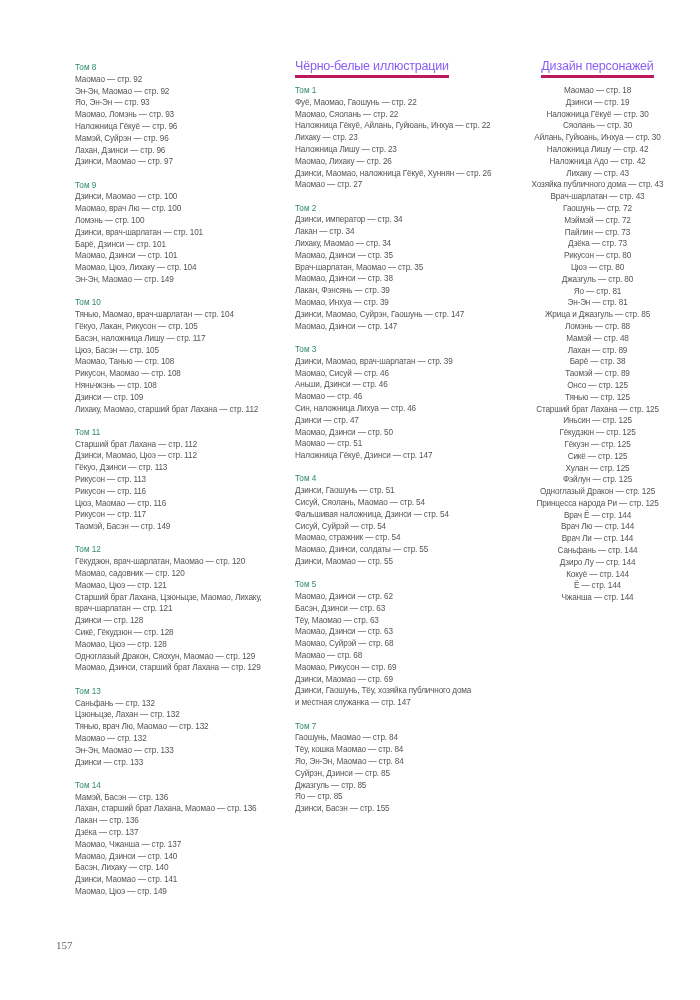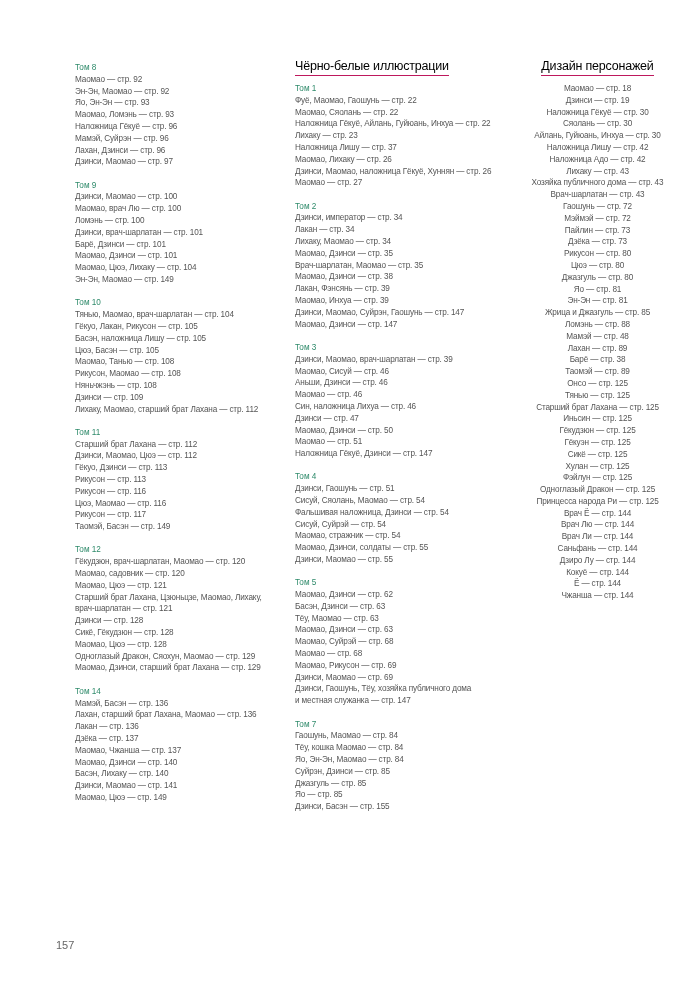--- a/index.html
+++ b/index.html
@@ -6,29 +6,29 @@
   body {
     width: 700px; height: 1000px; position: relative; overflow: hidden;
     font-family: "Liberation Sans", sans-serif;
     color: #555555;
   }
   .col { position: absolute; top: 0; }
   .col-left { left: 75px; top: 62px; width: 215px; }
   .col-mid { left: 295px; top: 56px; width: 215px; }
   .col-right { left: 515px; top: 56px; width: 165px; text-align: center; }
   .section-title {
-    font-size: 12.5px; color: #000000; display: inline-block;
-    border-bottom: 1px solid #be185d; padding-bottom: 2px; margin: 0 0 7px 0;
+    font-size: 12.5px; color: #8b5cf6; display: inline-block;
+    border-bottom: 3px solid #be185d; padding-bottom: 2px; margin: 0 0 7px 0;
     letter-spacing: -0.2px; white-space: nowrap;
   }
   .volume { margin-bottom: 11.5px; }
   .vol-title { font-size: 8.2px; color: #2e8a6a; line-height: 11.8px; }
   .entry { font-size: 8.2px; line-height: 11.8px; color: #555555; white-space: nowrap; letter-spacing: -0.15px; }
   .page-number {
-    position: absolute; left: 56px; top: 939px; font-size: 11px; color: #666666;
+    position: absolute; left: 56px; top: 939px; font-size: 11px; color: #666666; font-family: Liberation Serif, serif;
   }
 </style>
 </head>
 <body>
 
 <div class="col col-left" id="col-left">
     <div class="volume">
       <div class="vol-title">Том 8</div>
       <div class="entry">Маомао — стр. 92</div>
       <div class="entry">Эн-Эн, Маомао — стр. 92</div>
@@ -47,21 +47,21 @@
       <div class="entry">Дзинси, врач-шарлатан — стр. 101</div>
       <div class="entry">Барё, Дзинси — стр. 101</div>
       <div class="entry">Маомао, Дзинси — стр. 101</div>
       <div class="entry">Маомао, Цюэ, Лихаку — стр. 104</div>
       <div class="entry">Эн-Эн, Маомао — стр. 149</div>
     </div>
     <div class="volume">
       <div class="vol-title">Том 10</div>
       <div class="entry">Тянью, Маомао, врач-шарлатан — стр. 104</div>
       <div class="entry">Гёкуо, Лакан, Рикусон — стр. 105</div>
-      <div class="entry">Басэн, наложница Лишу — стр. 105</div>
+      <div class="entry">Басэн, наложница Лишу — стр. 117</div>
       <div class="entry">Цюэ, Басэн — стр. 105</div>
       <div class="entry">Маомао, Танью — стр. 108</div>
       <div class="entry">Рикусон, Маомао — стр. 108</div>
       <div class="entry">Няньчжэнь — стр. 108</div>
       <div class="entry">Дзинси — стр. 109</div>
       <div class="entry">Лихаку, Маомао, старший брат Лахана — стр. 112</div>
     </div>
     <div class="volume">
       <div class="vol-title">Том 11</div>
       <div class="entry">Старший брат Лахана — стр. 112</div>
@@ -80,20 +80,29 @@
       <div class="entry">Маомао, Цюэ — стр. 121</div>
       <div class="entry">Старший брат Лахана, Цзюньцзе, Маомао, Лихаку,</div>
       <div class="entry">врач-шарлатан — стр. 121</div>
       <div class="entry">Дзинси — стр. 128</div>
       <div class="entry">Сикё, Гёкудзюн — стр. 128</div>
       <div class="entry">Маомао, Цюэ — стр. 128</div>
       <div class="entry">Одноглазый Дракон, Сяохун, Маомао — стр. 129</div>
       <div class="entry">Маомао, Дзинси, старший брат Лахана — стр. 129</div>
     </div>
     <div class="volume">
+      <div class="vol-title">Том 13</div>
+      <div class="entry">Саньфань — стр. 132</div>
+      <div class="entry">Цзюньцзе, Лахан — стр. 132</div>
+      <div class="entry">Тянью, врач Лю, Маомао — стр. 132</div>
+      <div class="entry">Маомао — стр. 132</div>
+      <div class="entry">Эн-Эн, Маомао — стр. 133</div>
+      <div class="entry">Дзинси — стр. 133</div>
+    </div>
+    <div class="volume">
       <div class="vol-title">Том 14</div>
       <div class="entry">Мамэй, Басэн — стр. 136</div>
       <div class="entry">Лахан, старший брат Лахана, Маомао — стр. 136</div>
       <div class="entry">Лакан — стр. 136</div>
       <div class="entry">Дзёка — стр. 137</div>
       <div class="entry">Маомао, Чжанша — стр. 137</div>
       <div class="entry">Маомао, Дзинси — стр. 140</div>
       <div class="entry">Басэн, Лихаку — стр. 140</div>
       <div class="entry">Дзинси, Маомао — стр. 141</div>
       <div class="entry">Маомао, Цюэ — стр. 149</div>
@@ -102,21 +111,21 @@
 
 <div class="col col-mid">
   <div class="section-title">Чёрно-белые иллюстрации</div>
   <div id="col-mid-list">
       <div class="volume">
         <div class="vol-title">Том 1</div>
         <div class="entry">Фуё, Маомао, Гаошунь — стр. 22</div>
         <div class="entry">Маомао, Сяолань — стр. 22</div>
         <div class="entry">Наложница Гёкуё, Айлань, Гуйюань, Инхуа — стр. 22</div>
         <div class="entry">Лихаку — стр. 23</div>
-        <div class="entry">Наложница Лишу — стр. 37</div>
+        <div class="entry">Наложница Лишу — стр. 23</div>
         <div class="entry">Маомао, Лихаку — стр. 26</div>
         <div class="entry">Дзинси, Маомао, наложница Гёкуё, Хуннян — стр. 26</div>
         <div class="entry">Маомао — стр. 27</div>
       </div>
       <div class="volume">
         <div class="vol-title">Том 2</div>
         <div class="entry">Дзинси, император — стр. 34</div>
         <div class="entry">Лакан — стр. 34</div>
         <div class="entry">Лихаку, Маомао — стр. 34</div>
         <div class="entry">Маомао, Дзинси — стр. 35</div>

